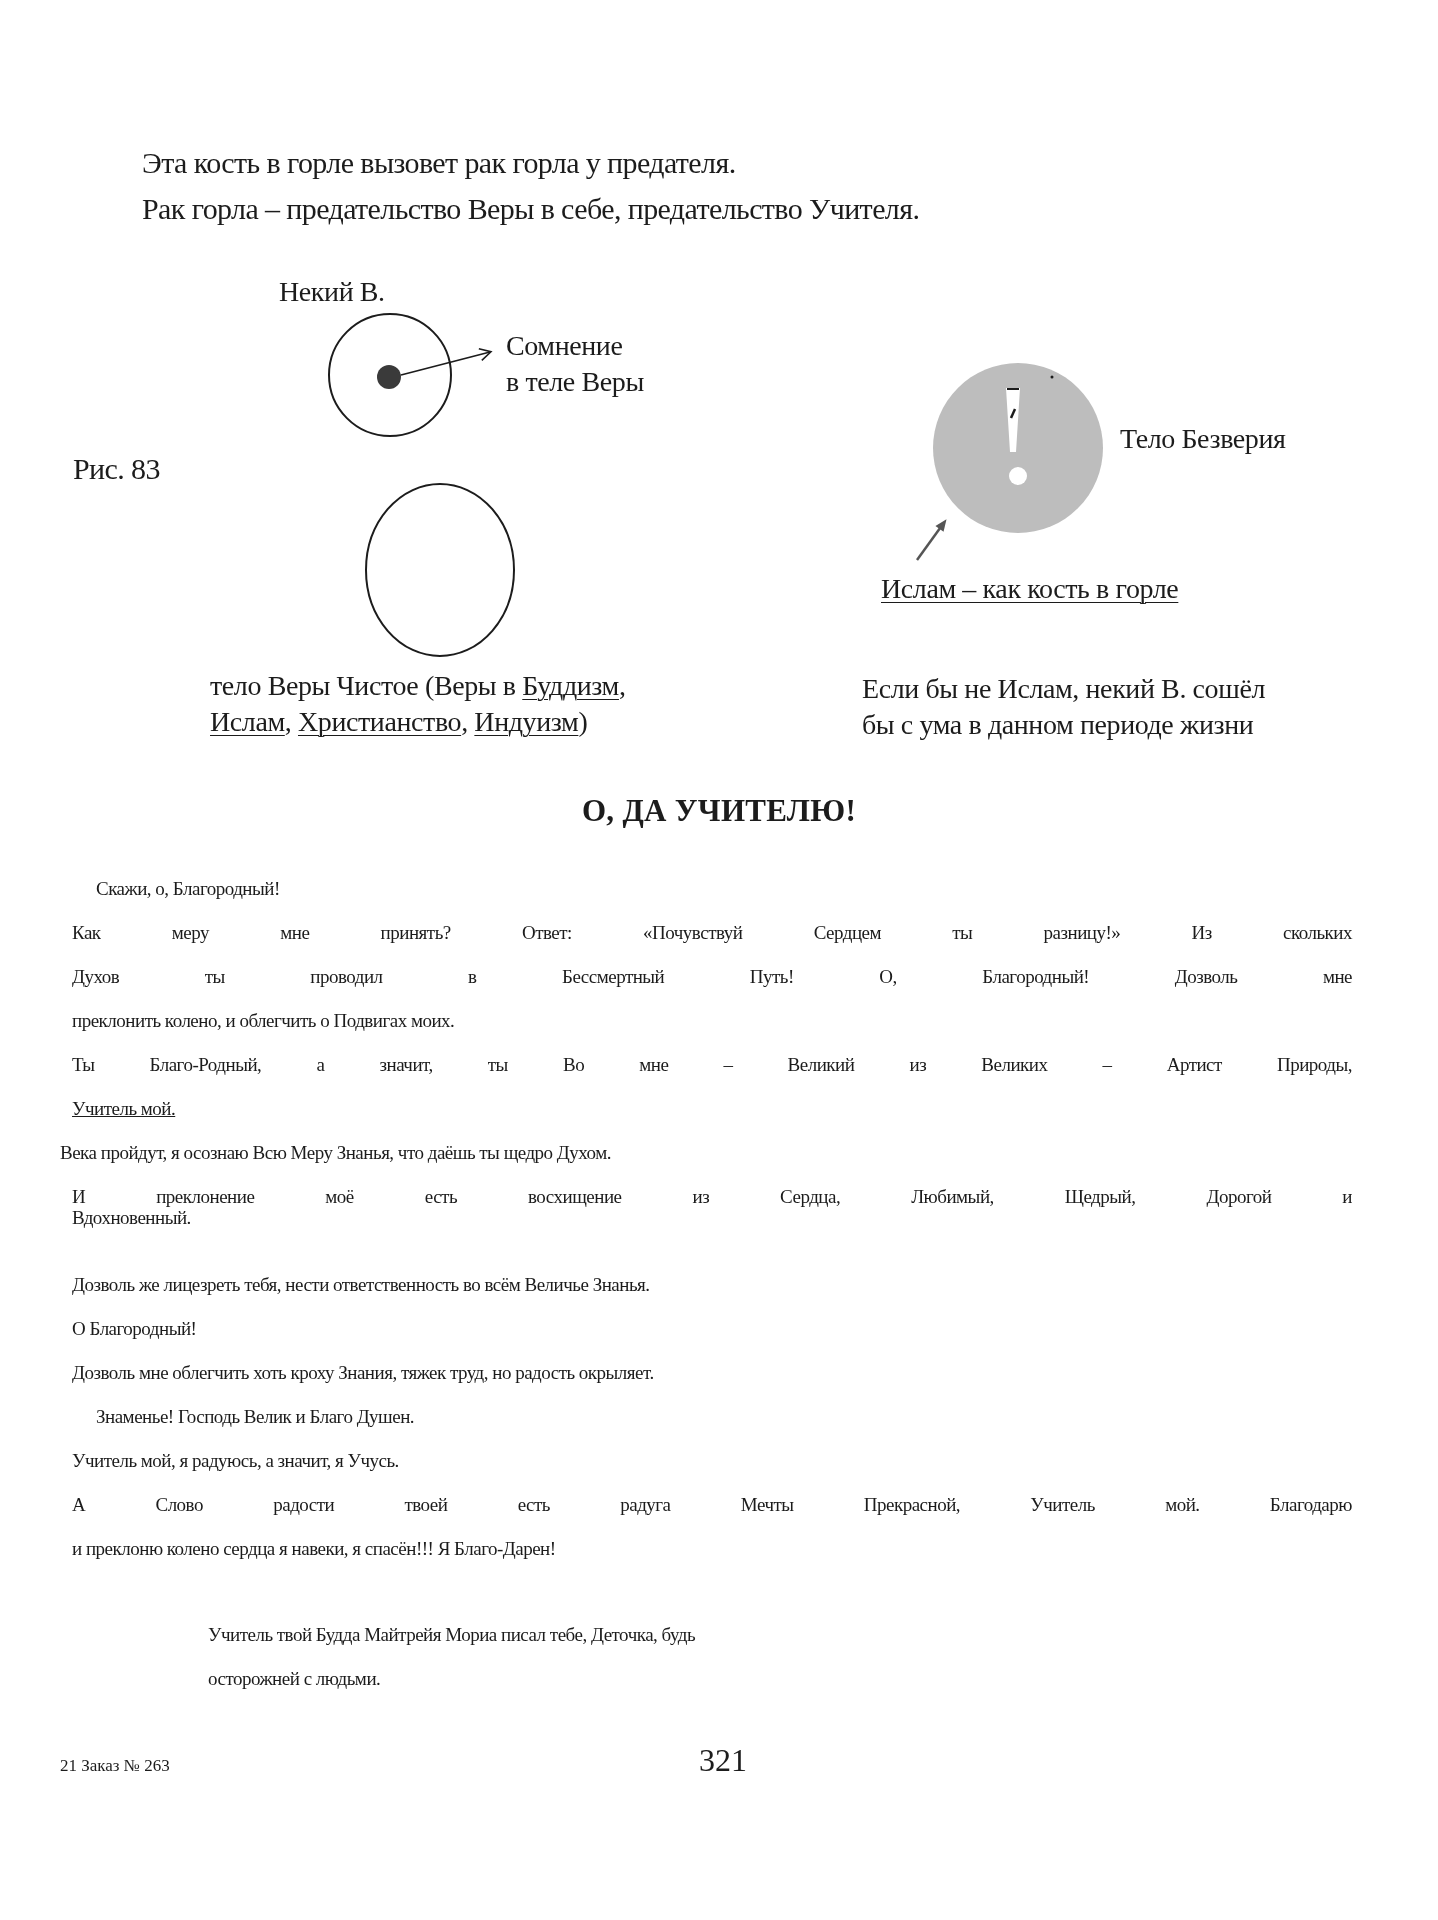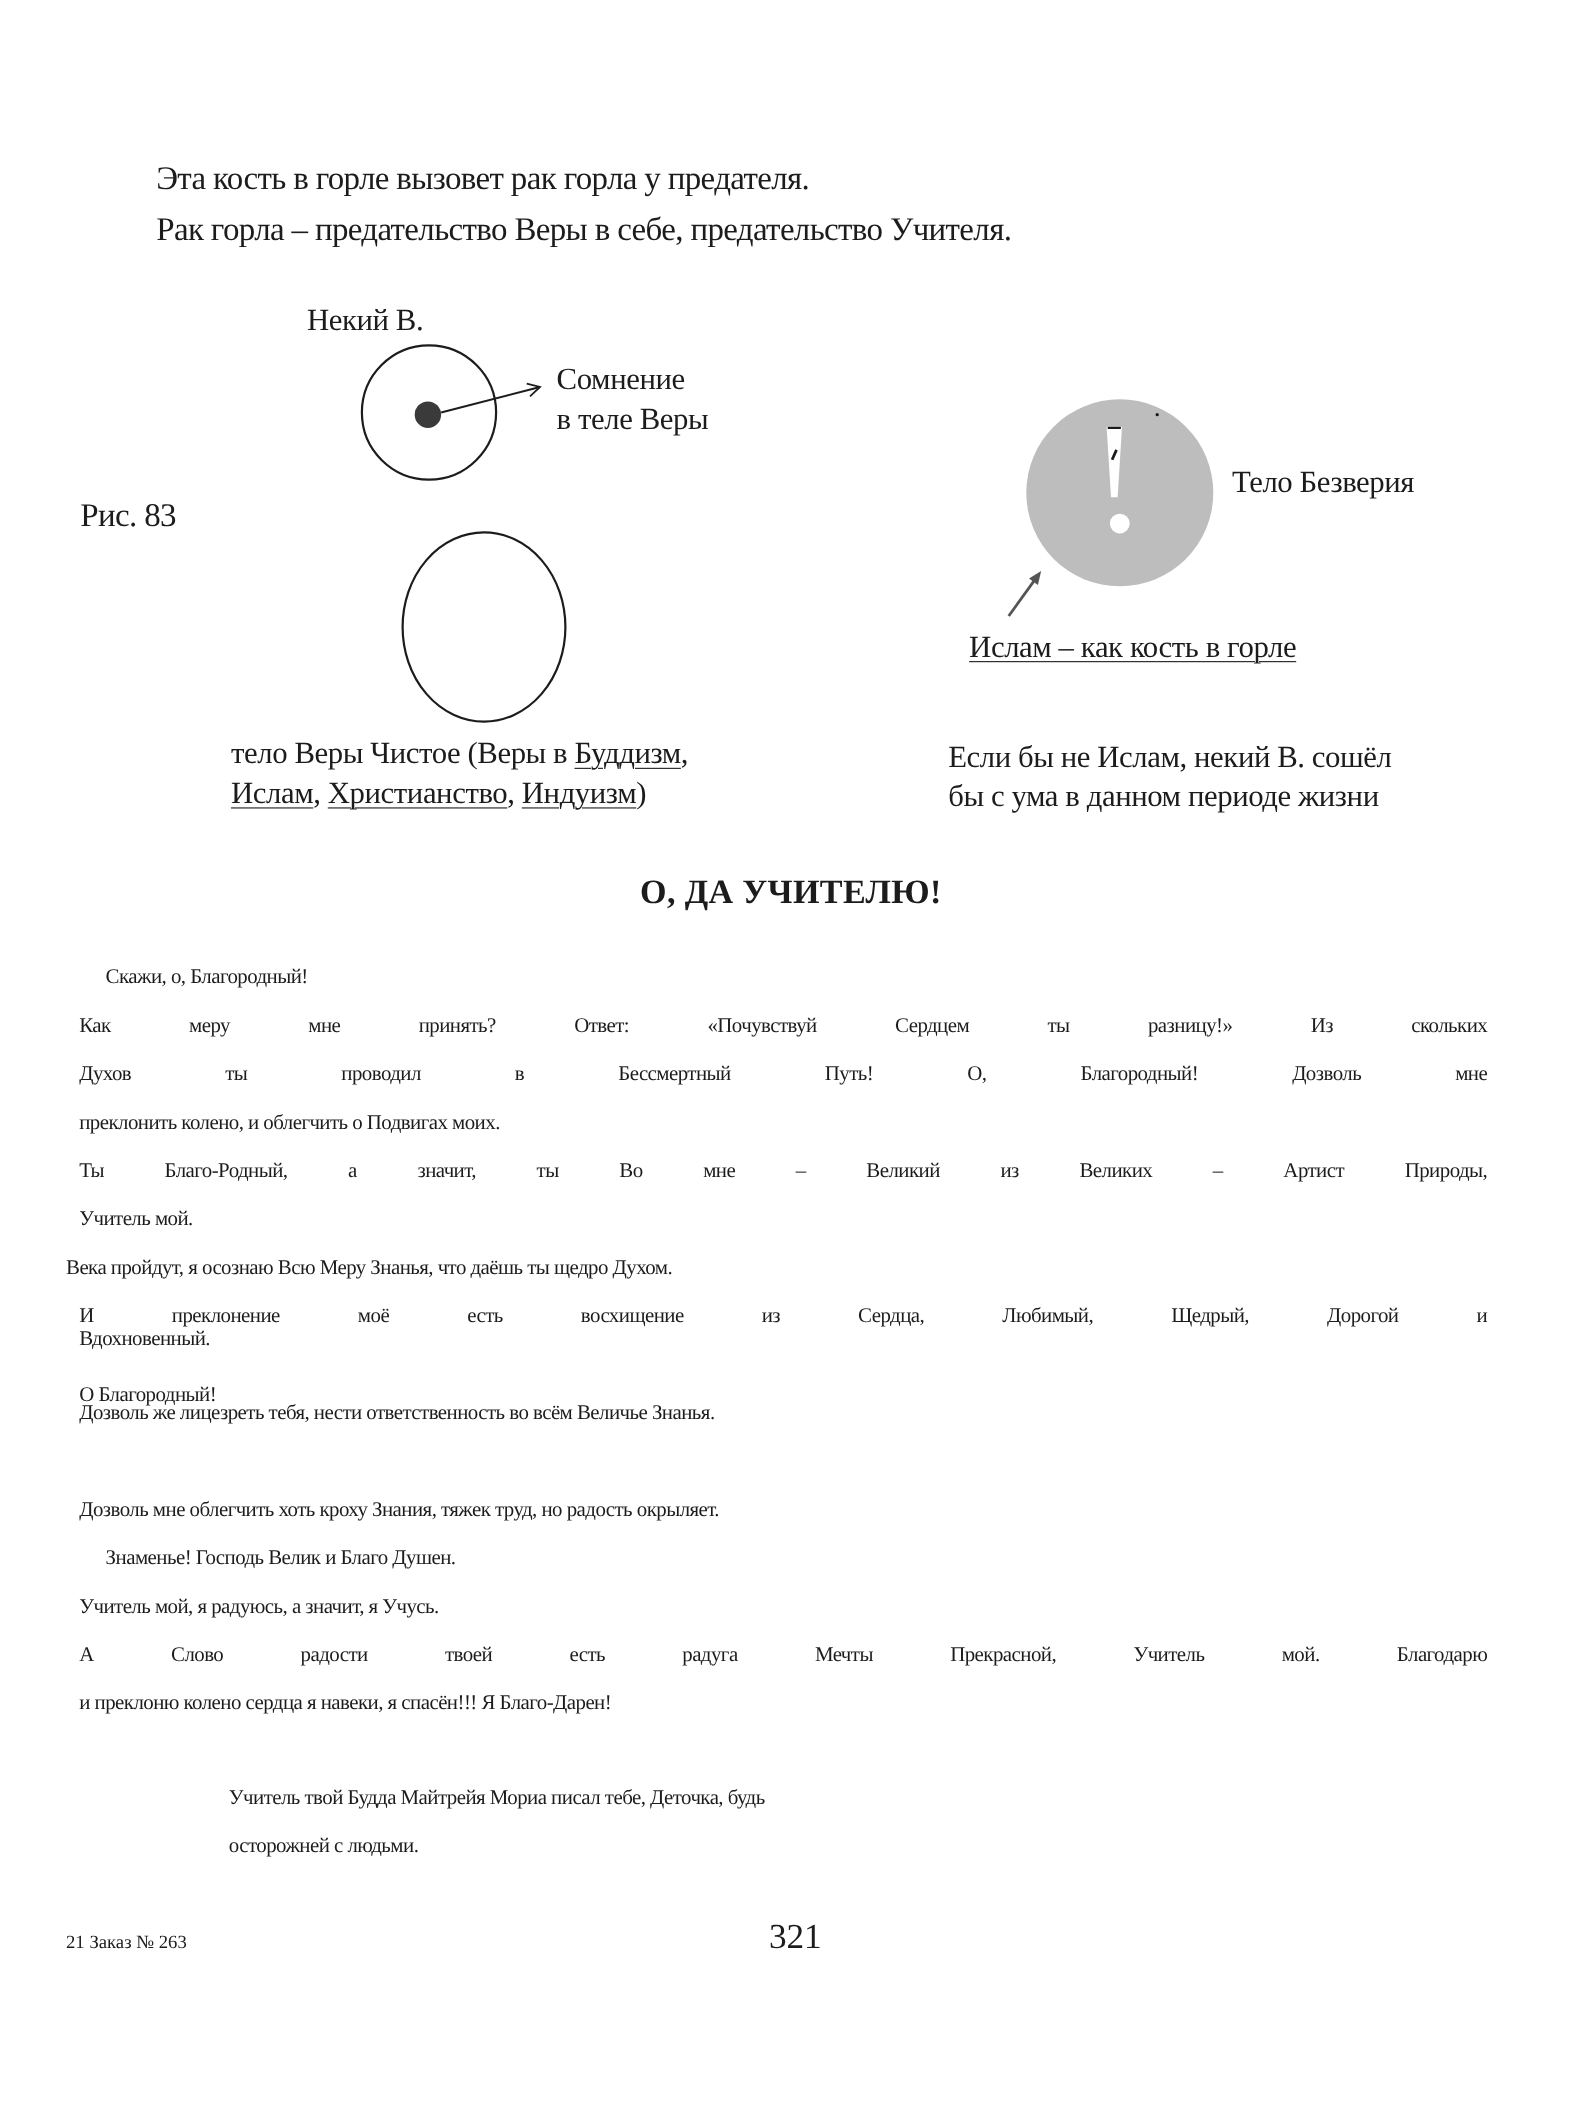--- a/index.html
+++ b/index.html
@@ -71,26 +71,26 @@
 <div class="abs t28" style="left:862px; top:673px;">Если бы не Ислам, некий В. сошёл</div>
 <div class="abs t28" style="left:862px; top:709px;">бы с ума в данном периоде  жизни</div>
 
 <div class="abs heading" style="left:0; width:1438px; text-align:center; top:793px;">О, ДА УЧИТЕЛЮ!</div>
 
 <div class="abs t29" style="left:96px;  top:878px;">Скажи, о, Благородный!</div>
 <div class="abs t29 just" style="left:72px; width:1280px; top:922px;">Как меру мне принять? Ответ: «Почувствуй Сердцем ты разницу!» Из скольких</div>
 <div class="abs t29 just" style="left:72px; width:1280px; top:966px;">Духов ты проводил в Бессмертный Путь! О, Благородный! Дозволь мне</div>
 <div class="abs t29" style="left:72px;  top:1010px;">преклонить колено, и облегчить о Подвигах моих.</div>
 <div class="abs t29 just" style="left:72px; width:1280px; top:1054px;">Ты Благо-Родный, а значит, ты Во мне – Великий из Великих – Артист Природы,</div>
-<div class="abs t29" style="left:72px;  top:1098px;">Учитель мой.</div>
+<div class="abs t29" style="left:72px;  top:1098px;text-decoration:underline;">Учитель мой.</div>
 <div class="abs t29" style="left:60px;  top:1142px;">Века пройдут, я осознаю Всю Меру Знанья, что даёшь ты щедро Духом.</div>
 <div class="abs t29 just" style="left:72px; width:1280px; top:1186px;">И преклонение моё есть восхищение из Сердца, Любимый, Щедрый, Дорогой и</div>
 <div class="abs t29" style="left:72px;  top:1207px;">Вдохновенный.</div>
 <div class="abs t29" style="left:72px;  top:1274px;">Дозволь же лицезреть тебя, нести ответственность во всём Величье Знанья.</div>
-<div class="abs t29" style="left:72px;  top:1258px;font-family:Liberation Serif, serif;">О Благородный!</div>
+<div class="abs t29" style="left:72px;  top:1318px;font-family:Liberation Serif, serif;">О Благородный!</div>
 <div class="abs t29" style="left:72px;  top:1362px;">Дозволь мне облегчить хоть кроху Знания, тяжек труд, но радость окрыляет.</div>
 <div class="abs t29" style="left:96px;  top:1406px;">Знаменье! Господь Велик и Благо Душен.</div>
 <div class="abs t29" style="left:72px;  top:1450px;">Учитель мой, я радуюсь, а значит, я Учусь.</div>
 <div class="abs t29 just" style="left:72px; width:1280px; top:1494px;">А Слово радости твоей есть радуга Мечты Прекрасной, Учитель мой. Благодарю</div>
 <div class="abs t29" style="left:72px;  top:1538px;">и преклоню колено сердца я навеки, я спасён!!! Я Благо-Дарен!</div>
 
 <div class="abs t29" style="left:208px; top:1624px;">Учитель твой Будда Майтрейя Мориа писал тебе, Деточка, будь</div>
 <div class="abs t29" style="left:208px; top:1668px;">осторожней с людьми.</div>
 
 <div class="abs footer-small" style="left:60px; top:1756px;">21 Заказ № 263</div>

